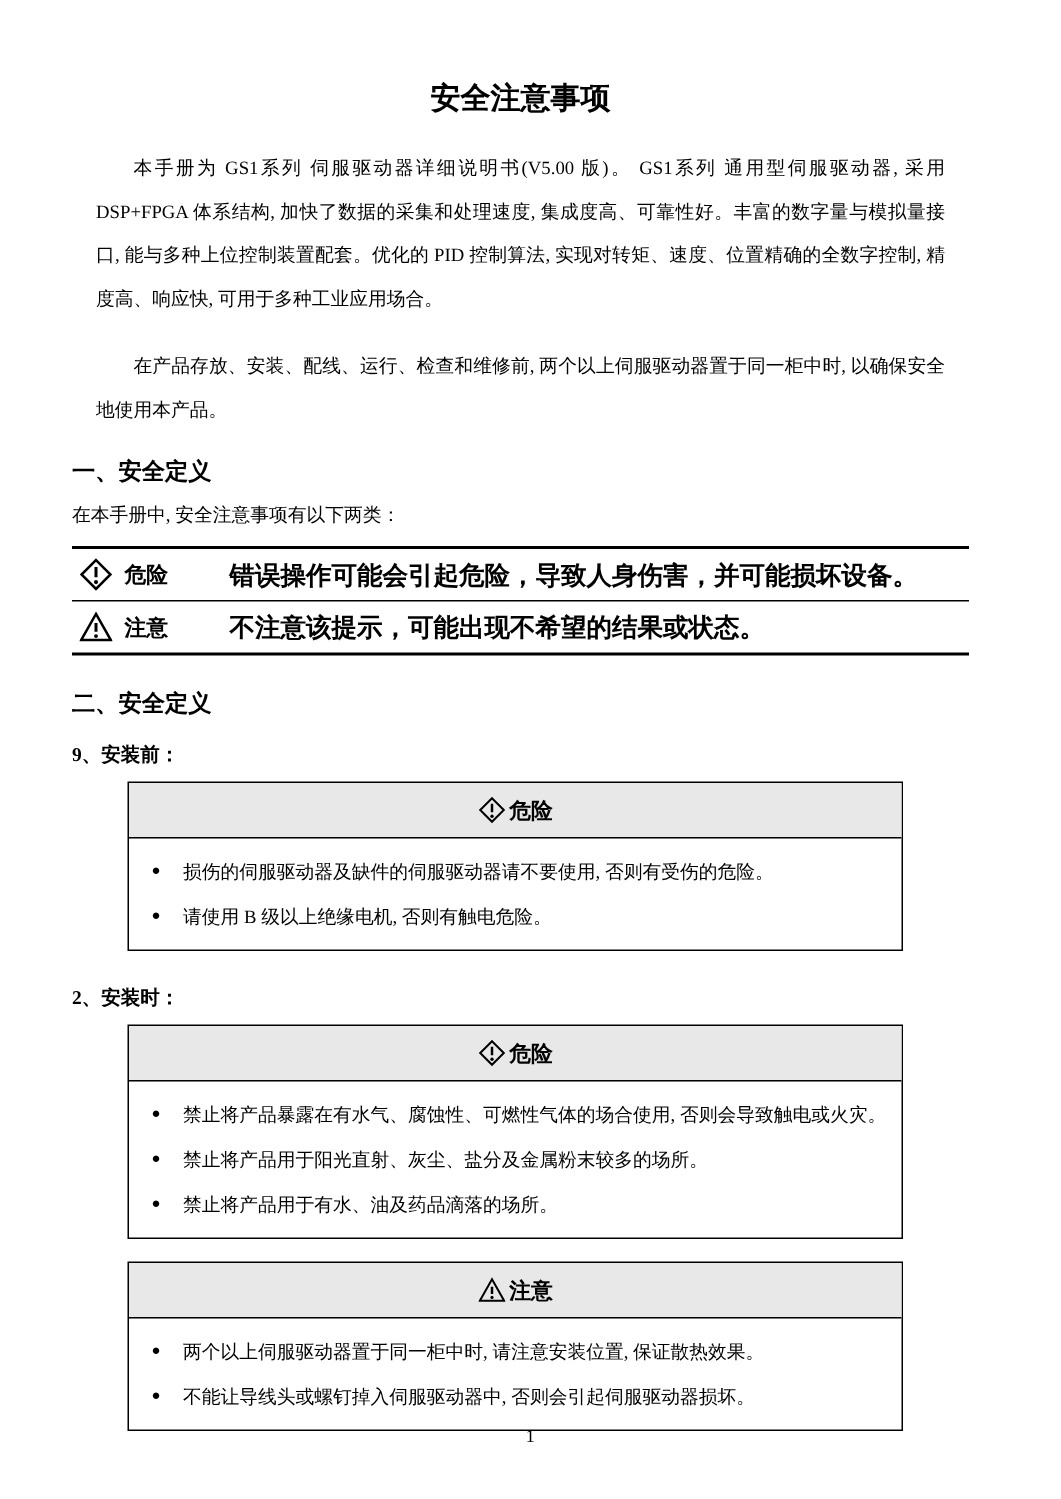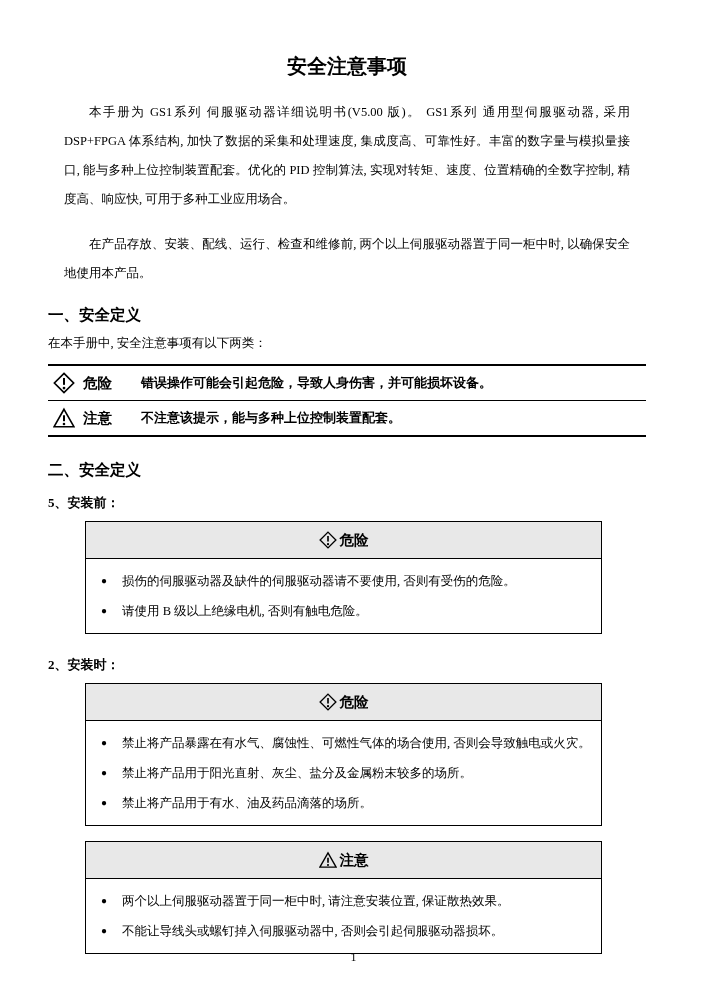--- a/index.html
+++ b/index.html
@@ -32,21 +32,21 @@
   }
   .def-intro { margin:9px 0 0 0; font-size:12.5px; line-height:17px; }
   .def-table { margin-top:12px; border-top:2px solid #000; border-bottom:2px solid #000; }
   .def-row { display:flex; align-items:center; height:34px; }
   .def-row + .def-row { border-top:1px solid #000; }
   .def-icon { display:flex; align-items:center; margin-left:5px; }
   .def-label {
     font-family:"Liberation Sans","DejaVu Sans",sans-serif;
     font-weight:bold; font-size:14.5px; margin-left:8px; width:46px;
   }
-  .def-text { font-weight:bold; font-size:13px; margin-left:12px; }
+  .def-text { font-weight:bold; font-size:17px; margin-left:24px; }
   .sub-label { margin:13px 0 0 0; font-weight:bold; font-size:13px; line-height:18px; }
   .warn-box { margin:9px 44px 0 37px; border:1px solid #000; }
   .warn-header {
     height:36px; background:#e8e8e8; border-bottom:1px solid #000;
     display:flex; align-items:center; justify-content:center;
     font-weight:bold; font-size:14.5px;
     font-family:"Liberation Sans","DejaVu Sans",sans-serif;
   }
   .warn-header .hdr-icon { display:flex; align-items:center; margin-right:3px; }
   .warn-body { padding:7px 10px 7px 0; }
@@ -91,27 +91,27 @@
     </div>
     <div class="def-row">
       <span class="def-icon">
         <svg width="22" height="22" viewBox="0 0 24 24">
           <path class="stroke" d="M12 2.5 L22.8 21.5 L1.2 21.5 Z" stroke-width="1.8"></path>
           <line x1="12" y1="9" x2="12" y2="15.5" stroke="#000" stroke-width="2.2"></line>
           <circle cx="12" cy="18.6" r="1.4" fill="#000"></circle>
         </svg>
       </span>
       <span class="def-label">注意</span>
-      <span class="def-text">不注意该提示，能与多种上位控制装置配套。</span>
+      <span class="def-text">不注意该提示，可能出现不希望的结果或状态。</span>
     </div>
   </div>
 
   <h2 class="section-heading gap-lg">二、安全定义</h2>
 
-  <p class="sub-label">5、安装前：</p>
+  <p class="sub-label">9、安装前：</p>
 
   <div class="warn-box">
     <div class="warn-header">
       <span class="hdr-icon">
         <svg width="18" height="18" viewBox="0 0 24 24">
           <path class="stroke" d="M12 1.5 L22.5 12 L12 22.5 L1.5 12 Z" stroke-width="1.8"></path>
           <line x1="12" y1="6.5" x2="12" y2="14" stroke="#000" stroke-width="2.2"></line>
           <circle cx="12" cy="17.5" r="1.5" fill="#000"></circle>
         </svg>
       </span>

